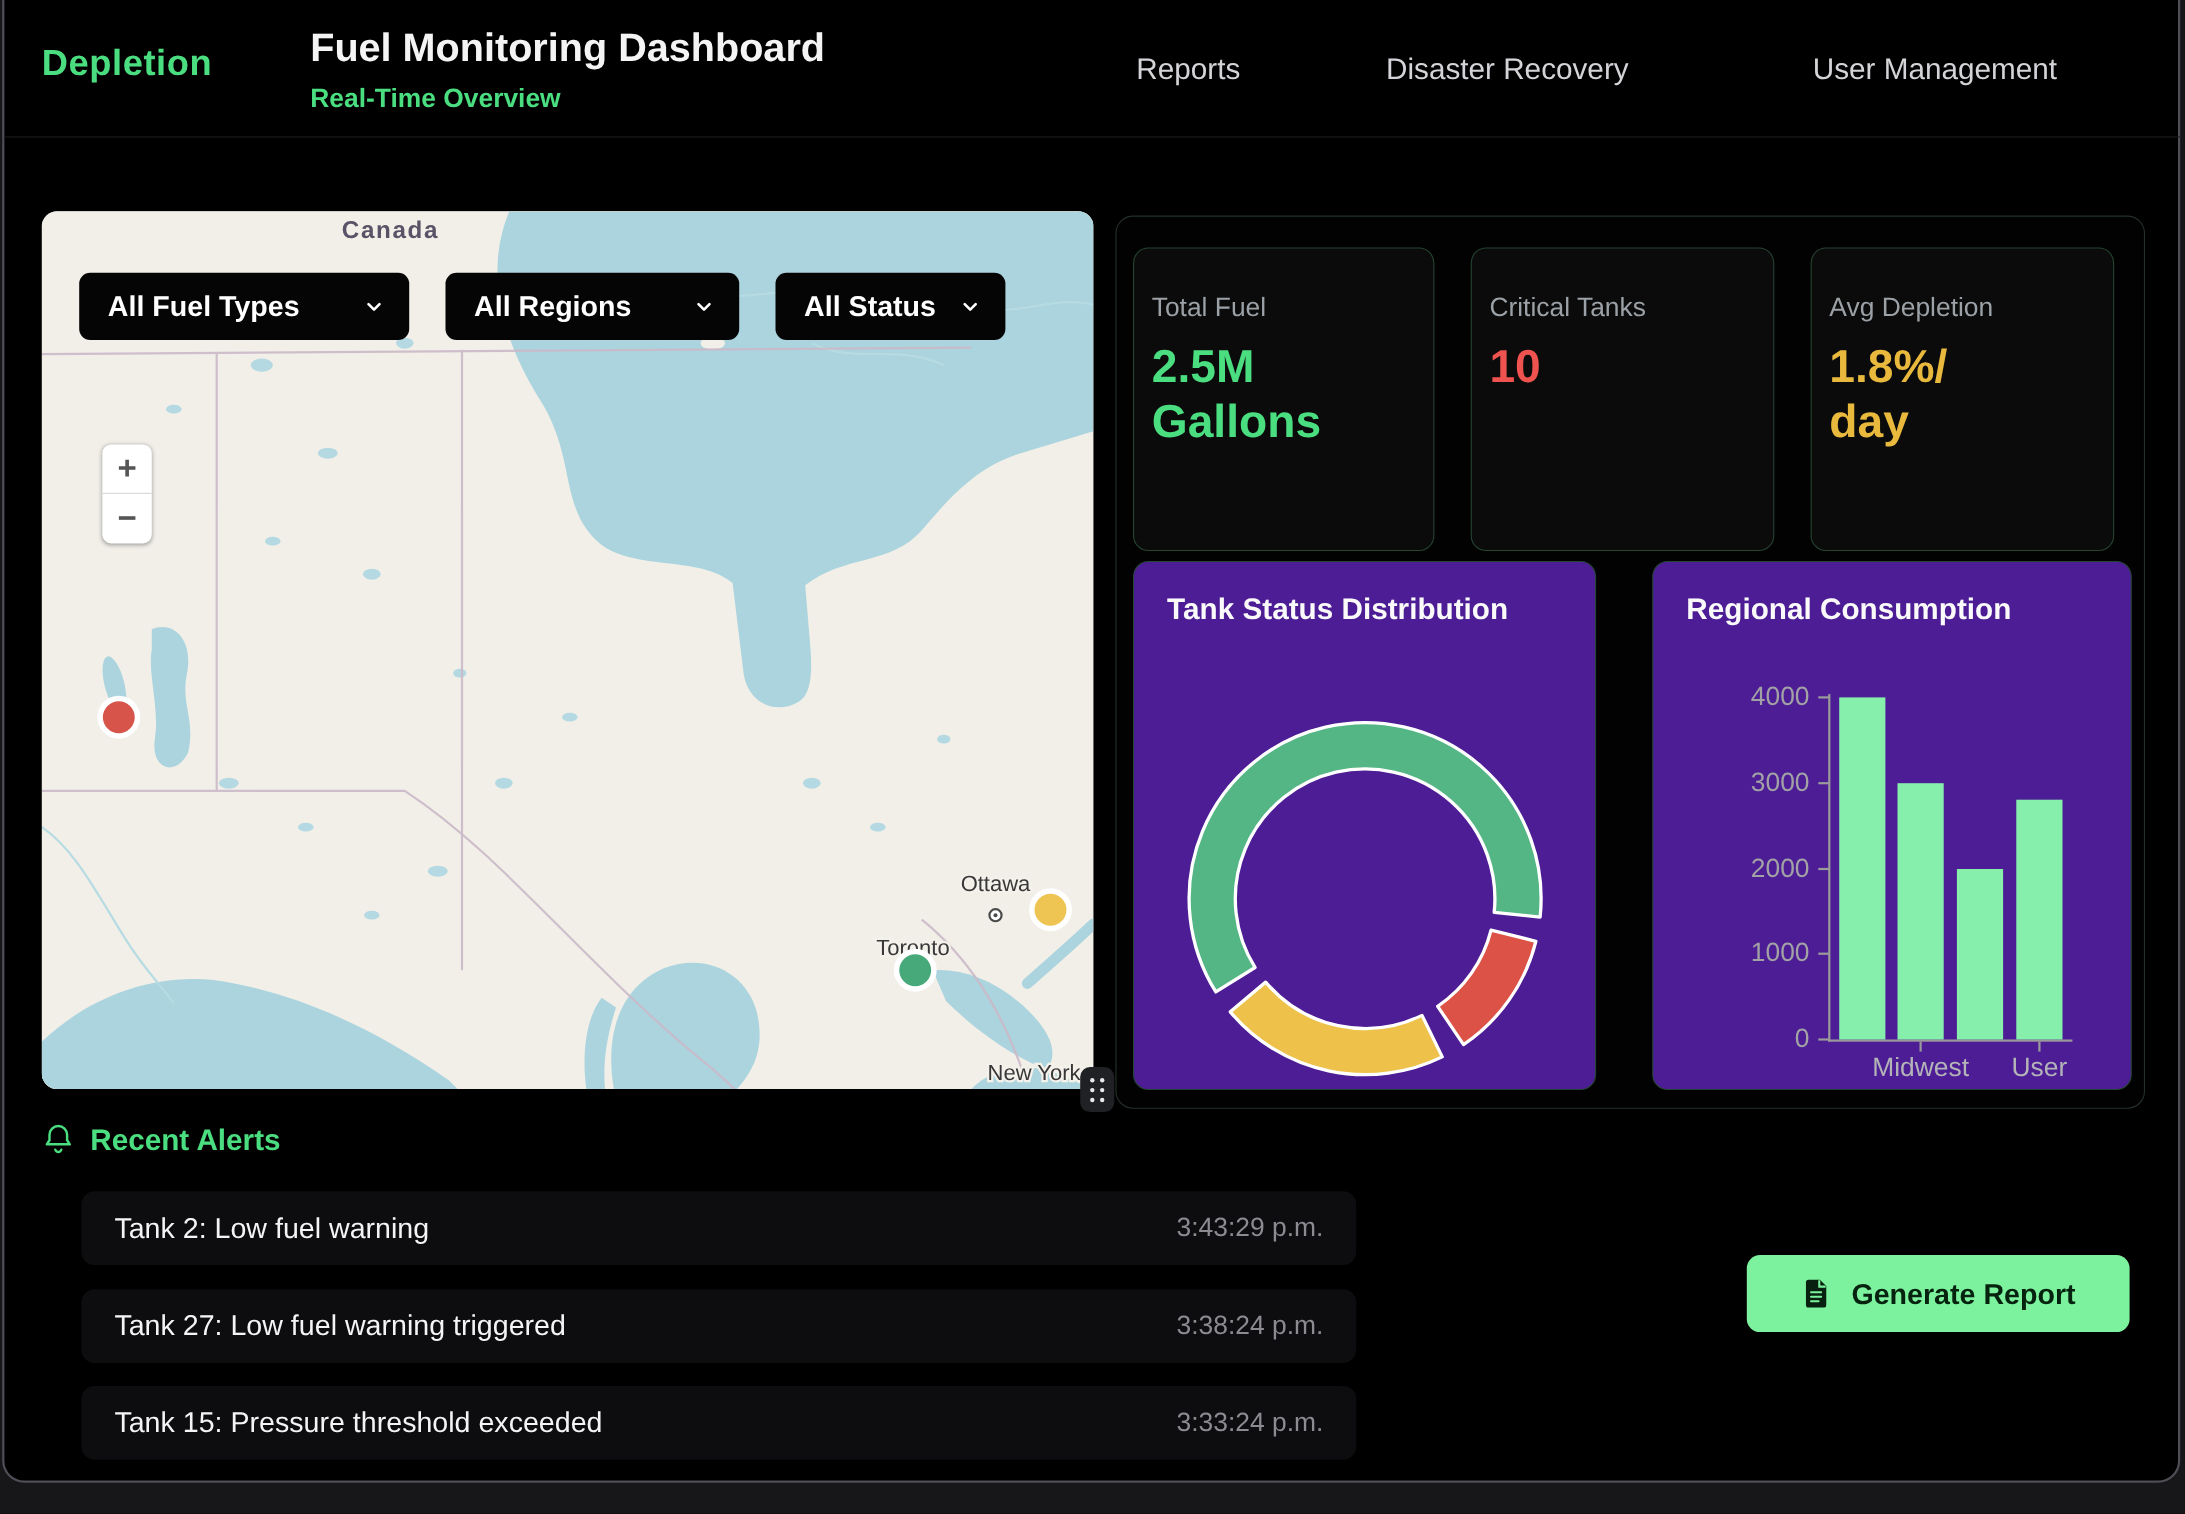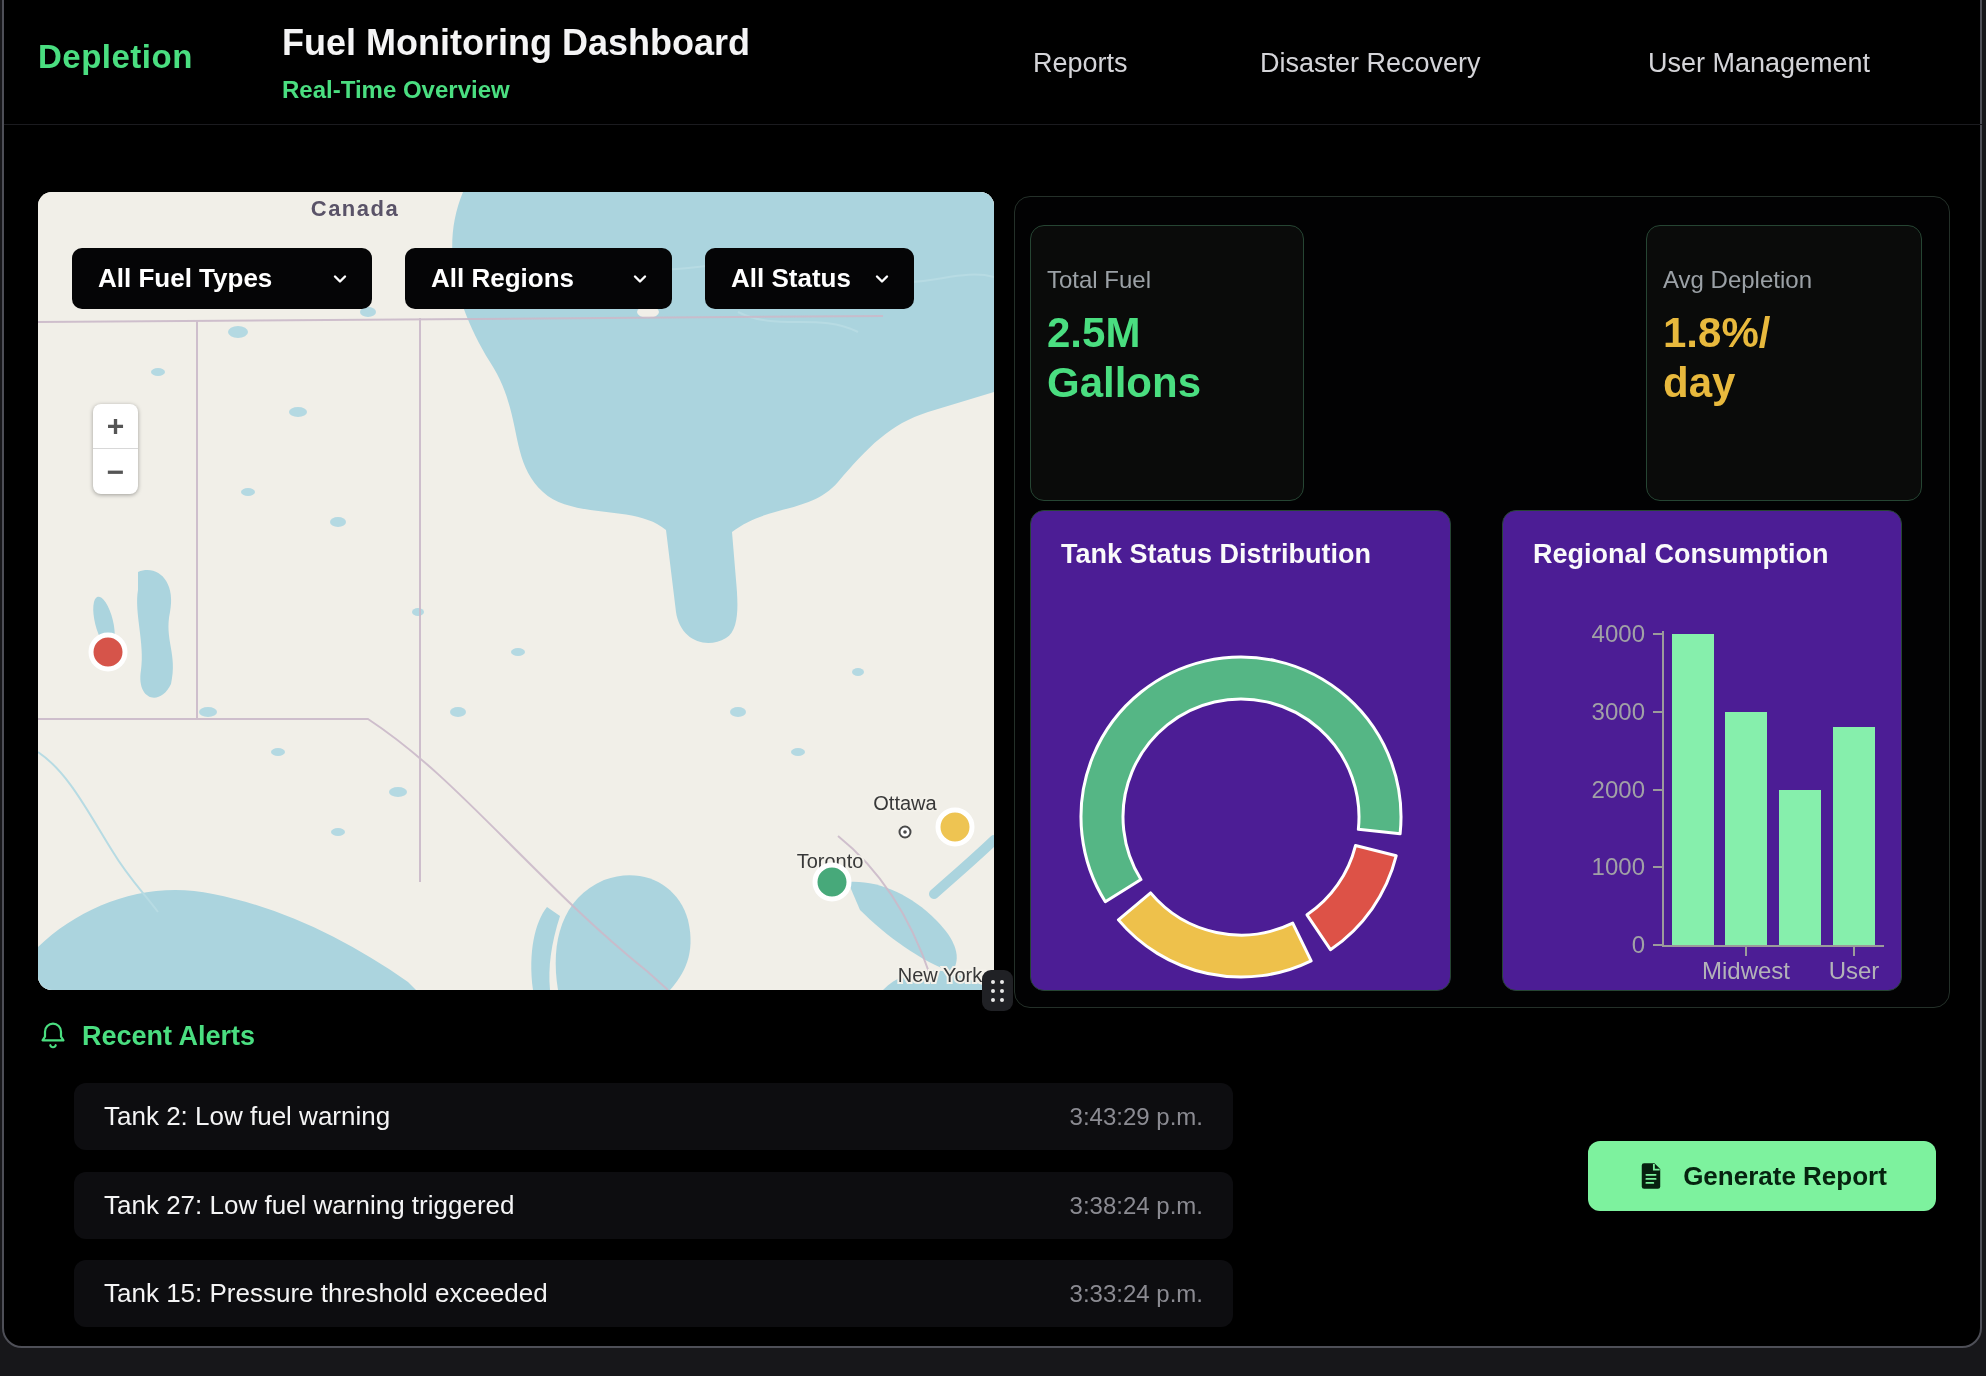--- a/index.html
+++ b/index.html
@@ -40,21 +40,21 @@
   .drag-handle span { width:4px; height:4px; border-radius:50%; background:#e8e8e8; }
 
   
   .right-panel { left:1014px; top:196px; width:936px; height:812px; background:#020203;
                  border:1px solid #243029; border-radius:16px; }
   .stat-card { top:225px; height:276px; background:#0a0b0a; border:1px solid #264533; border-radius:14px; padding:40px 16px; }
   .stat-0 { left:1030px; width:274px; } .stat-1 { left:1337px; width:276px; } .stat-2 { left:1646px; width:276px; }
   .stat-label { font-size:24px; color:#9ba1a6; margin-bottom:14px; }
   .stat-value { font-size:42px; font-weight:bold; line-height:1.2; }
   .chart-card { top:510px; height:481px; background:#4c1d95; border:1px solid #264533; border-radius:14px; }
-  .chart-0 { left:1030px; width:421px; } .chart-1 { left:1502px; width:400px; }
+  .chart-0 { left:1030px; width:421px; } .chart-1 { left:1502px; width:436px; }
   .chart-title { position:absolute; left:30px; top:28px; font-size:27px; font-weight:bold; color:#fafafa; }
   .donut-svg { position:absolute; left:0; top:0; }
 
   
   .bar-plot { position:absolute; left:0; top:0; width:420px; height:481px; }
   .y-axis { position:absolute; left:159px; top:120px; width:2px; height:316px; background:#9b9b9b; }
   .x-axis { position:absolute; left:159px; top:434px; width:222px; height:2px; background:#9b9b9b; }
   .bar { position:absolute; width:42px; background:#86efac; }
   .ytick-label { position:absolute; width:70px; text-align:right; font-size:24px; color:#a1a1a6; }
   .ytick-mark { position:absolute; width:10px; height:2px; background:#9b9b9b; }
@@ -192,20 +192,27 @@
       <span></span>
   </div>
 
   <div class="layer right-panel"></div>
 
   <div class="layer stat-card stat-0">
     <div class="stat-label">Total Fuel</div>
     <div class="stat-value" style="color: rgb(74, 222, 128);">
       <div>2.5M</div>
         <div>Gallons</div>
+    </div>
+  </div>
+  <div class="layer stat-card stat-1">
+    <div class="stat-label">Critical Tanks</div>
+    <div class="stat-value" style="color: rgb(239, 83, 80);">
+      <div>10</div>
+        <div></div>
     </div>
   </div>
   <div class="layer stat-card stat-2">
     <div class="stat-label">Avg Depletion</div>
     <div class="stat-value" style="color: rgb(232, 185, 61);">
       <div>1.8%/</div>
         <div>day</div>
     </div>
   </div>
 

